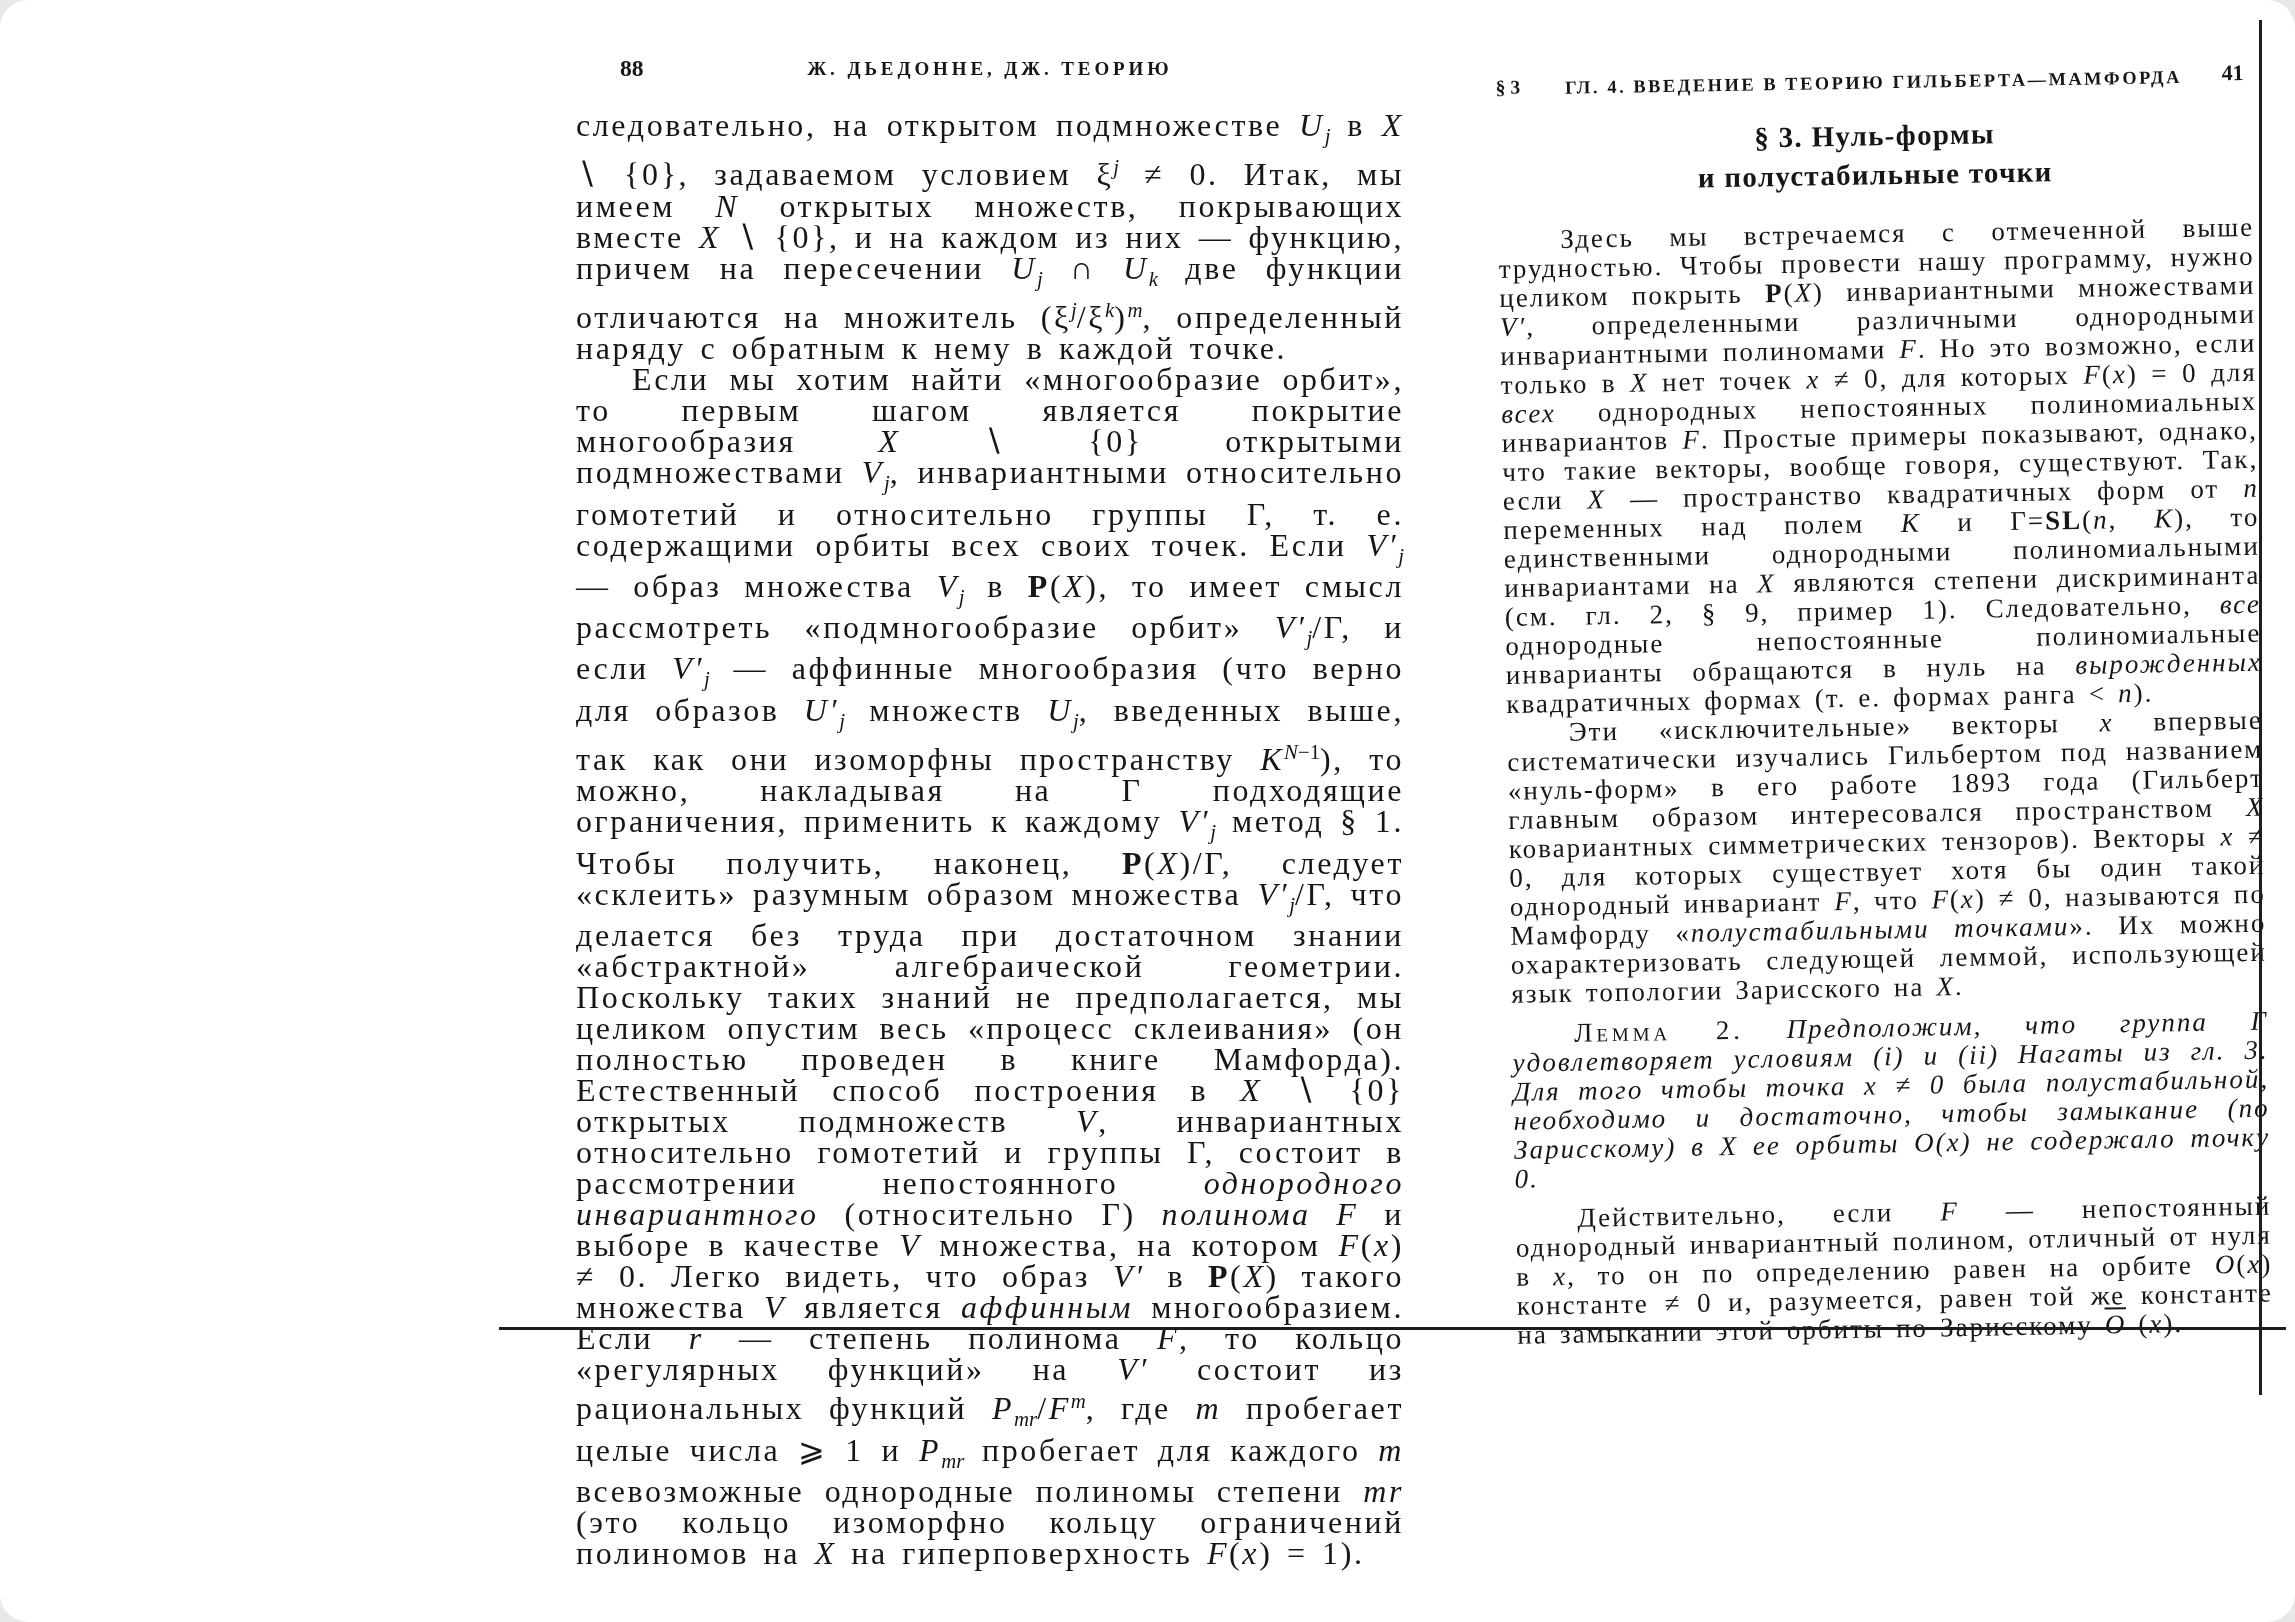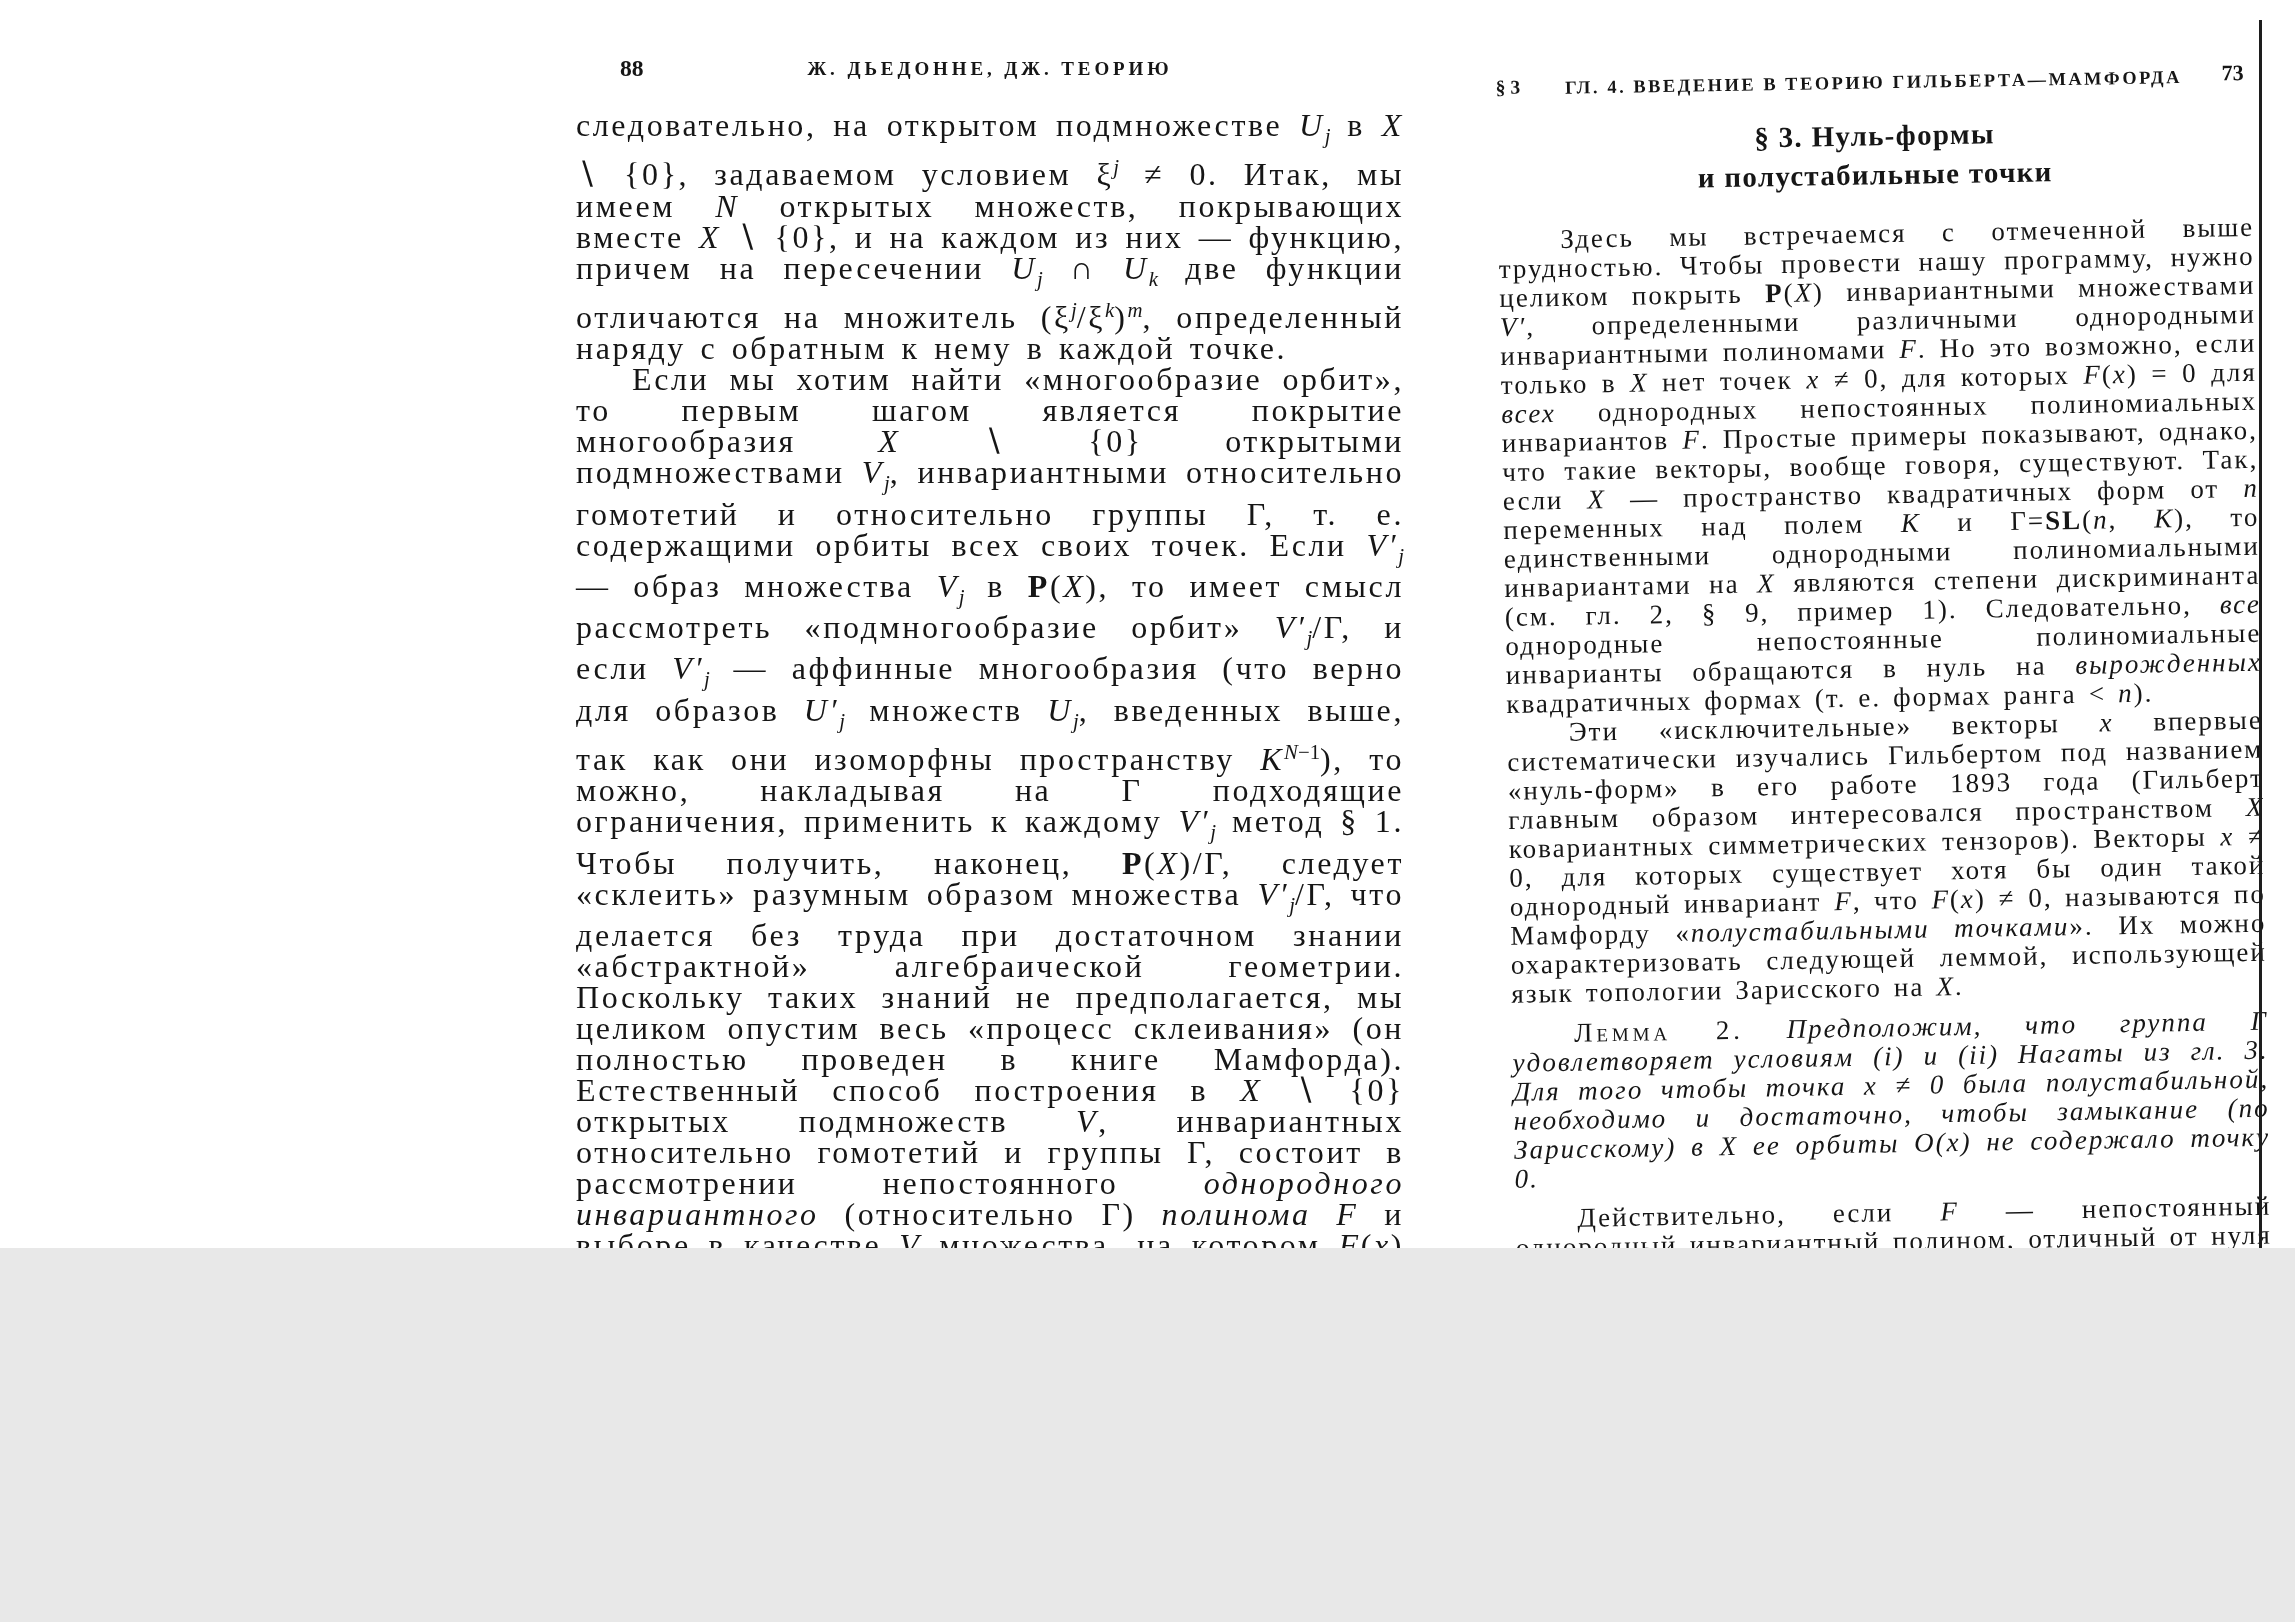--- a/index.html
+++ b/index.html
@@ -1,18 +1,18 @@
 <!DOCTYPE html>
 <html style="font-size:10.5px"><head>
 <meta charset="utf-8">
 <style>
   html,body { margin:0; padding:0; background:#e8e8e8; }
   .sheet {
-    position:relative; width:2295px; height:1248px; background:#ffffff;
-    font-family:"Liberation Serif", serif; color:#161616; overflow:hidden;
+    position:relative; width:2295px; height:1622px; background:#ffffff;
+    font-family:"Liberation Serif", serif; color:#161616; overflow:hidden;border-radius:28px;
   }
   
   .lp-pagenum {
     position:absolute; left:620px; top:55px; font-size:23.6px; font-weight:bold;
   }
   .lp-title {
     position:absolute; left:576px; top:58px; width:828px; text-align:center;
     font-size:19px; font-weight:bold; letter-spacing:3.9px; white-space:nowrap;
   }
   .col-left {
@@ -69,21 +69,21 @@
     <div class="col-left">
       <p>следовательно, на открытом подмножестве <i>U<sub>j</sub></i> в <i>X</i> ∖ {0}, задаваемом условием ξ<sup><i>j</i></sup> ≠ 0. Итак, мы имеем <i>N</i> открытых множеств, покрывающих вместе <i>X</i> ∖ {0}, и на каждом из них — функцию, причем на пересечении <i>U<sub>j</sub></i> ∩ <i>U<sub>k</sub></i> две функции отличаются на множитель (ξ<sup><i>j</i></sup>/ξ<sup><i>k</i></sup>)<sup><i>m</i></sup>, определенный наряду с обратным к нему в каждой точке.</p>
       <p class="indented">Если мы хотим найти «многообразие орбит», то первым шагом является покрытие многообразия <i>X</i> ∖ {0} открытыми подмножествами <i>V<sub>j</sub></i>, инвариантными относительно гомотетий и относительно группы Г, т. е. содержащими орбиты всех своих точек. Если <i>V′<sub>j</sub></i> — образ множества <i>V<sub>j</sub></i> в <b>P</b>(<i>X</i>), то имеет смысл рассмотреть «подмногообразие орбит» <i>V′<sub>j</sub></i>/Г, и если <i>V′<sub>j</sub></i> — аффинные многообразия (что верно для образов <i>U′<sub>j</sub></i> множеств <i>U<sub>j</sub></i>, введенных выше, так как они изоморфны пространству <i>K</i><sup><i>N</i>−1</sup>), то можно, накладывая на Г подходящие ограничения, применить к каждому <i>V′<sub>j</sub></i> метод § 1. Чтобы получить, наконец, <b>P</b>(<i>X</i>)/Г, следует «склеить» разумным образом множества <i>V′<sub>j</sub></i>/Г, что делается без труда при достаточном знании «абстрактной» алгебраической геометрии. Поскольку таких знаний не предполагается, мы целиком опустим весь «процесс склеивания» (он полностью проведен в книге Мамфорда). Естественный способ построения в <i>X</i> ∖ {0} открытых подмножеств <i>V</i>, инвариантных относительно гомотетий и группы Г, состоит в рассмотрении непостоянного <i>однородного инвариантного</i> (относительно Г) <i>полинома F</i> и выборе в качестве <i>V</i> множества, на котором <i>F</i>(<i>x</i>) ≠ 0. Легко видеть, что образ <i>V′</i> в <b>P</b>(<i>X</i>) такого множества <i>V</i> является <i>аффинным</i> многообразием. Если <i>r</i> — степень полинома <i>F</i>, то кольцо «регулярных функций» на <i>V′</i> состоит из рациональных функций <i>P<sub>mr</sub></i>/<i>F</i><sup><i>m</i></sup>, где <i>m</i> пробегает целые числа ⩾ 1 и <i>P<sub>mr</sub></i> пробегает для каждого <i>m</i> всевозможные однородные полиномы степени <i>mr</i> (это кольцо изоморфно кольцу ограничений полиномов на <i>X</i> на гиперповерхность <i>F</i>(<i>x</i>) = 1).</p>
     </div>
   </div>
 
   <div class="page-right">
     <div class="rp-head">
       <span class="rp-secmark">§ 3</span>
       <span class="rp-title">ГЛ. 4. ВВЕДЕНИЕ В ТЕОРИЮ ГИЛЬБЕРТА—МАМФОРДА</span>
-      <span class="rp-pagenum">73</span>
+      <span class="rp-pagenum">41</span>
     </div>
     <div class="rp-heading">
       <div>§ 3. Нуль-формы</div>
       <div>и полустабильные точки</div>
     </div>
     <div class="col-right">
       <p>Здесь мы встречаемся с отмеченной выше трудностью. Чтобы провести нашу программу, нужно целиком покрыть <b>P</b>(<i>X</i>) инвариантными множествами <i>V′</i>, определенными различными однородными инвариантными полиномами <i>F</i>. Но это возможно, если только в <i>X</i> нет точек <i>x</i> ≠ 0, для которых <i>F</i>(<i>x</i>) = 0 для <i>всех</i> однородных непостоянных полиномиальных инвариантов <i>F</i>. Простые примеры показывают, однако, что такие векторы, вообще говоря, существуют. Так, если <i>X</i> — пространство квадратичных форм от <i>n</i> переменных над полем <i>K</i> и Г=<b>SL</b>(<i>n</i>, <i>K</i>), то единственными однородными полиномиальными инвариантами на <i>X</i> являются степени дискриминанта (см. гл. 2, § 9, пример 1). Следовательно, <i>все</i> однородные непостоянные полиномиальные инварианты обращаются в нуль на <i>вырожденных</i> квадратичных формах (т. е. формах ранга &lt; <i>n</i>).</p>
       <p>Эти «исключительные» векторы <i>x</i> впервые систематически изучались Гильбертом под названием «нуль-форм» в его работе 1893 года (Гильберт главным образом интересовался пространством <i>X</i> ковариантных симметрических тензоров). Векторы <i>x</i> ≠ 0, для которых существует хотя бы один такой однородный инвариант <i>F</i>, что <i>F</i>(<i>x</i>) ≠ 0, называются по Мамфорду «<i>полустабильными точками</i>». Их можно охарактеризовать следующей леммой, использующей язык топологии Зарисского на <i>X</i>.</p>
       <p class="lemma"><span class="lemma-label">Лемма 2.</span> <i>Предположим, что группа Г удовлетворяет условиям (i) и (ii) Нагаты из гл. 3. Для того чтобы точка x ≠ 0 была полустабильной, необходимо и достаточно, чтобы замыкание (по Зарисскому) в X ее орбиты O(x) не содержало точку 0.</i></p>
       <p class="closing">Действительно, если <i>F</i> — непостоянный однородный инвариантный полином, отличный от нуля в <i>x</i>, то он по определению равен на орбите <i>O</i>(<i>x</i>) константе ≠ 0 и, разумеется, равен той же константе на замыкании этой орбиты по Зарисскому <span class="ovl"><i>O</i></span> (<i>x</i>).</p>

